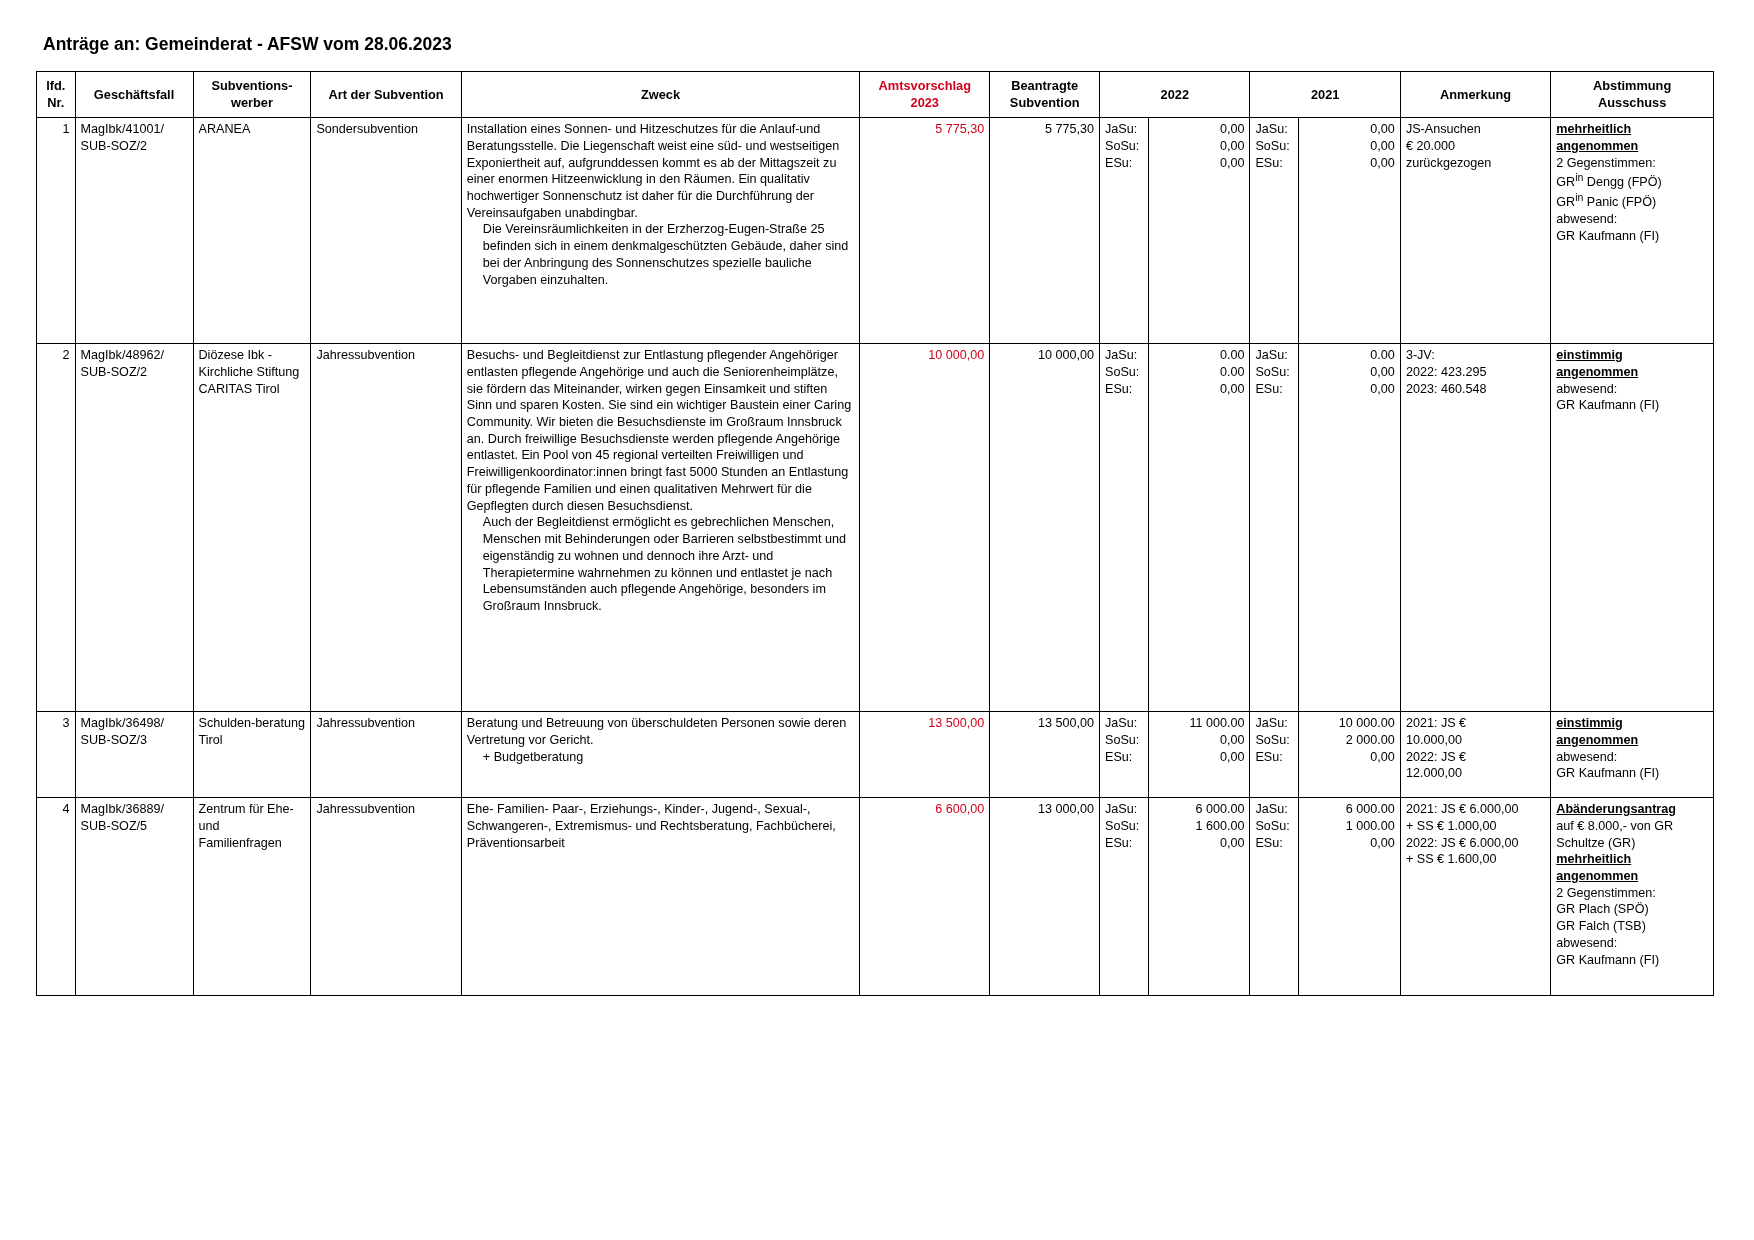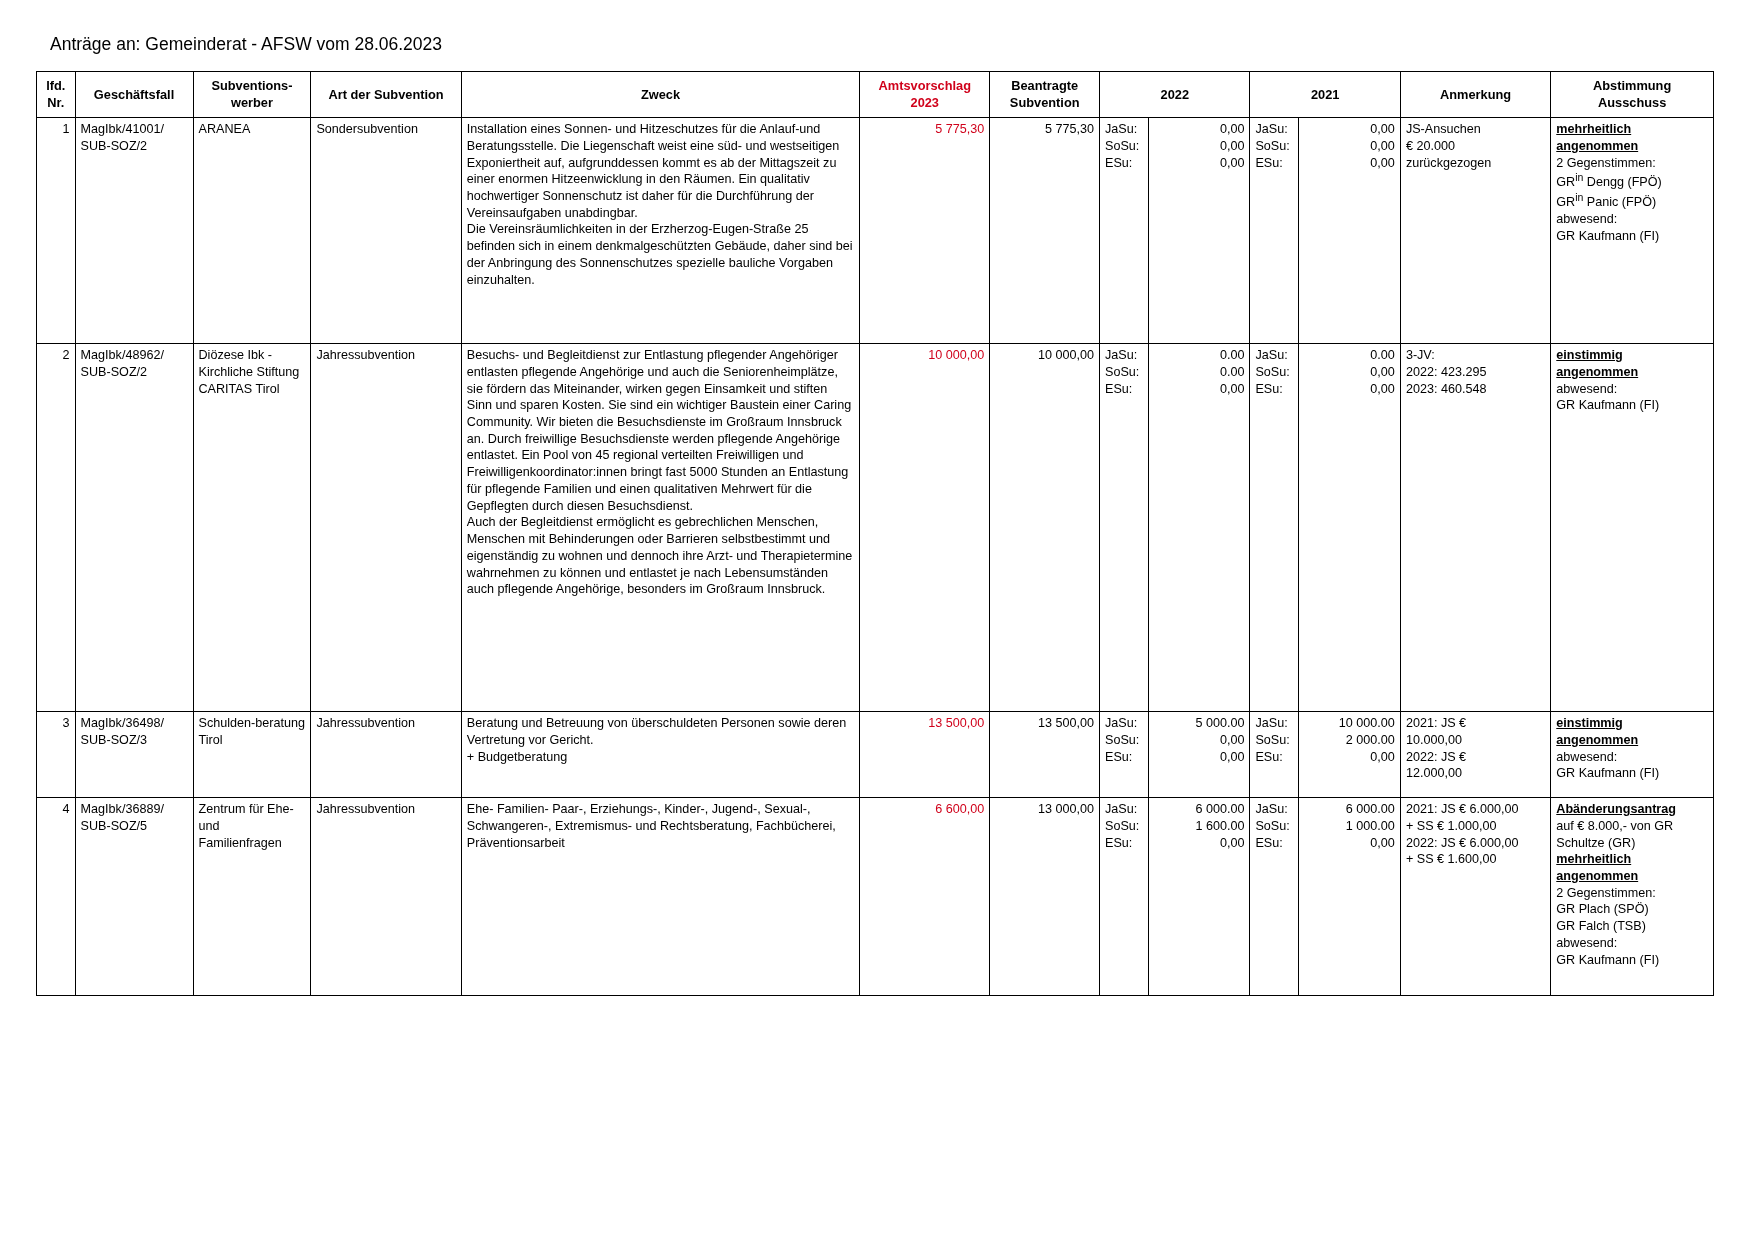--- a/index.html
+++ b/index.html
@@ -23,22 +23,22 @@
   }
   .topnote {
     text-align: right;
     color: #2f4e8f;
     font-size: 20px;
     padding-right: 20px;
     margin-bottom: 30px;
   }
   .doc-title {
     font-size: 17.5px;
-    font-weight: normal;
-    margin: 0 0 16px 14px;
+    font-weight: bold;
+    margin: 0 0 16px 7px;
   }
   table.main {
     border-collapse: collapse;
     width: 100%;
     table-layout: fixed;
   }
   table.main th, table.main td {
     border: 1px solid #000;
     vertical-align: top;
     padding: 3px 5px 4px 5px;
@@ -74,21 +74,21 @@
   col.c-y21val  { width: 100px; }
   col.c-anm     { width: 148px; }
   col.c-abst    { width: 160px; }
 
   td.nr { text-align: right; padding-right: 6px; }
   td.num { text-align: right; padding-right: 6px; white-space: nowrap; }
   td.amts { text-align: right; padding-right: 8px; color: #d0021b; white-space: nowrap; }
   td.lbl { padding-left: 6px; white-space: nowrap; }
   td.nowrapcell { white-space: nowrap; margin-top: 8px; }
   .zweck p { margin: 0 0 0 0; }
-  .zweck p + p { margin-top: 0; }
+  .zweck p + p { margin-top: 0; margin-left: 16px; }
   .bold { font-weight: bold; text-decoration: underline; }
   .anm-line { white-space: nowrap; }
   .row-tall-1 td { height: 218px; }
   .row-tall-2 td { height: 360px; }
   .row-tall-3 td { height: 78px; }
   .row-tall-4 td { height: 190px; }
 </style>
 </head>
 <body>
 
@@ -243,21 +243,21 @@
             <p>+ Budgetberatung</p>
           </td>
           <td class="amts">13 500,00</td>
           <td class="num">13 500,00</td>
           <td class="lbl">
             <div>JaSu:</div>
             <div>SoSu:</div>
             <div>ESu:</div>
           </td>
           <td class="num">
-            <div>5 000.00</div>
+            <div>11 000.00</div>
             <div>0,00</div>
             <div>0,00</div>
           </td>
           <td class="lbl">
             <div>JaSu:</div>
             <div>SoSu:</div>
             <div>ESu:</div>
           </td>
           <td class="num">
             <div>10 000.00</div>

